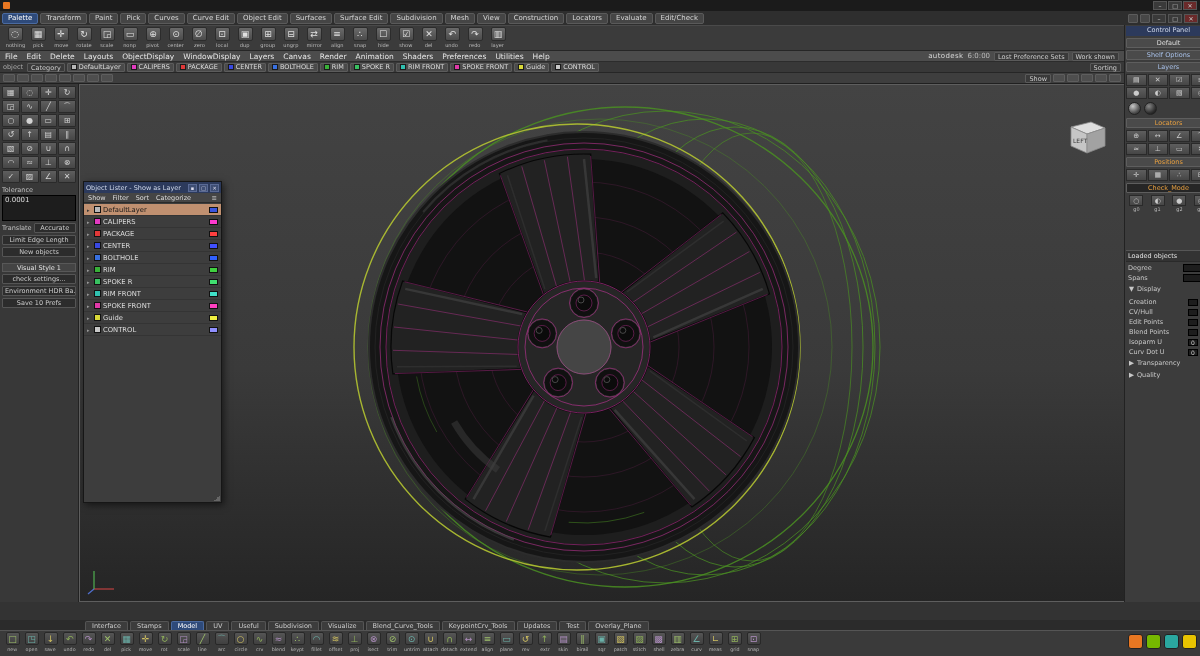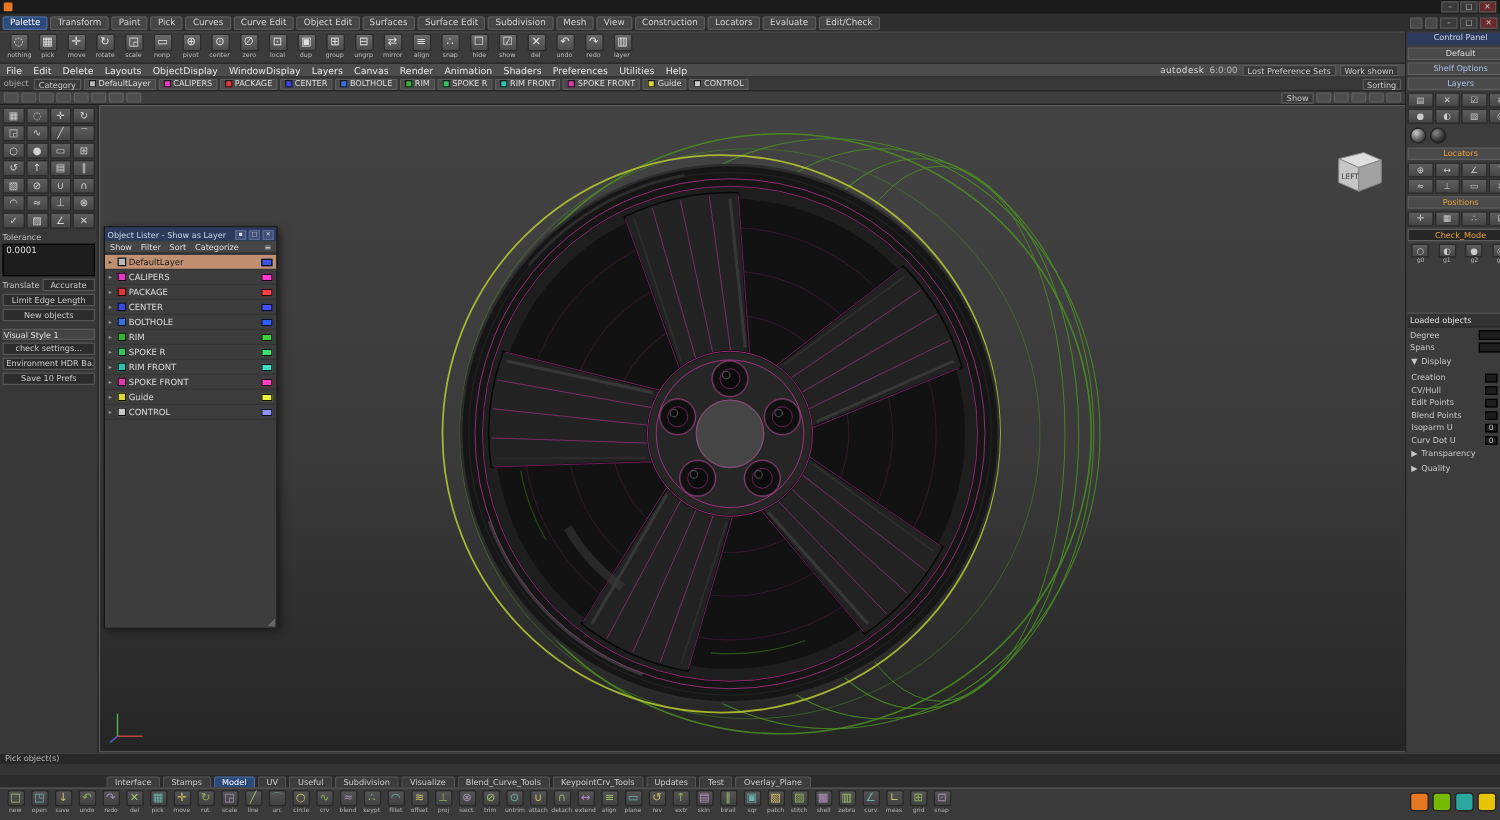--- a/index.html
+++ b/index.html
@@ -44,21 +44,21 @@
 .vt-ic{width:12px;height:8px;background:#4e4e4e;border:1px solid #5e5e5e;border-radius:1px;cursor:pointer}
 .vt-right{margin-left:auto;display:flex;gap:2px;align-items:center}
 
 .leftstrip{position:absolute;left:0;top:84px;width:79px;height:518px;background:#383838;border-right:1px solid #222;padding:2px;z-index:10}
 .pal-grid{display:grid;grid-template-columns:repeat(4,1fr);gap:1px}
 .pal-ic{height:13px;background:linear-gradient(#5e5e5e,#464646);border:1px solid #2a2a2a;border-radius:1px;font-size:8px;color:#d2d2d2;text-align:center;line-height:12px;cursor:pointer}
 .lfield{margin-top:3px;font-size:6.5px;color:#c0c0c0}
 .lval{background:#1d1d1d;border:1px solid #000;color:#ddd;padding:0 2px;height:26px;line-height:8px;margin-top:1px}
 .lrow2{display:flex;gap:2px;align-items:center;margin-top:2px}
 .lbtn{background:#2c2c2c;border:1px solid #555;color:#ccc;height:10px;line-height:9px;text-align:center;margin-top:2px;font-size:6.5px;border-radius:1px;overflow:hidden;white-space:nowrap;padding:0 2px;cursor:pointer}
-.lhdr{margin-top:6px;color:#e2e2e2;background:#444;border:1px solid #585858;height:9px;line-height:8px;font-size:6.5px}
+.lhdr{margin-top:6px;color:#e2e2e2;background:#444;border:1px solid #585858;height:9px;line-height:8px;text-align:center;font-size:6.5px}
 
 .viewport{position:absolute;left:79px;top:84px;width:1046px;height:518px;background:linear-gradient(#434343,#3a3a3a 55%,#252525);border:1px solid #5e5e5e;overflow:hidden;z-index:5}
 #wheel-svg{position:absolute;left:0;top:0}
 .viewcube{position:absolute;right:14px;top:30px;z-index:6}
 .axis-triad{position:absolute;left:6px;bottom:6px;z-index:6}
 
 .lister{position:absolute;left:3px;top:96px;width:139px;height:322px;background:#3a3a3a;border:1px solid #161616;box-shadow:2px 2px 7px rgba(0,0,0,.55);display:flex;flex-direction:column;z-index:8}
 .lister-title{height:11px;background:#2c3a5c;display:flex;align-items:center;gap:2px;padding:0 2px;font-size:6.5px;color:#cfd8ea;flex:none}
 .lister-title .sp{flex:1}
 .lt-btn{width:9px;height:8px;background:#3e4e74;border:1px solid #5a6a94;font-size:5px;line-height:7px;text-align:center;color:#dde;cursor:pointer}
@@ -716,21 +716,20 @@
     <div class="rp-collapse">
       <span>▶</span>
       <span>Transparency</span>
     </div>
     <div class="rp-collapse">
       <span>▶</span>
       <span>Quality</span>
     </div>
   </div>
 
-  <div class="promptline">Pick object(s)</div>
 
 
   <div class="bottomtabs">
 
   <div class="btab">Interface</div>
       <div class="btab">Stamps</div>
       <div class="btab active">Model</div>
       <div class="btab">UV</div>
       <div class="btab">Useful</div>
       <div class="btab">Subdivision</div>

